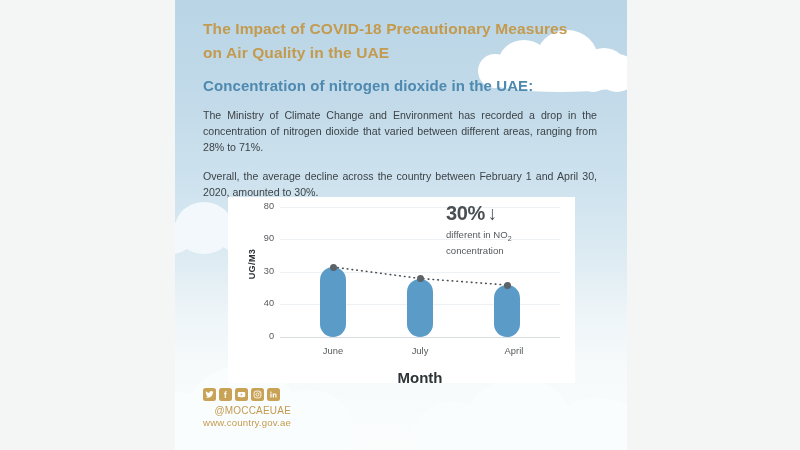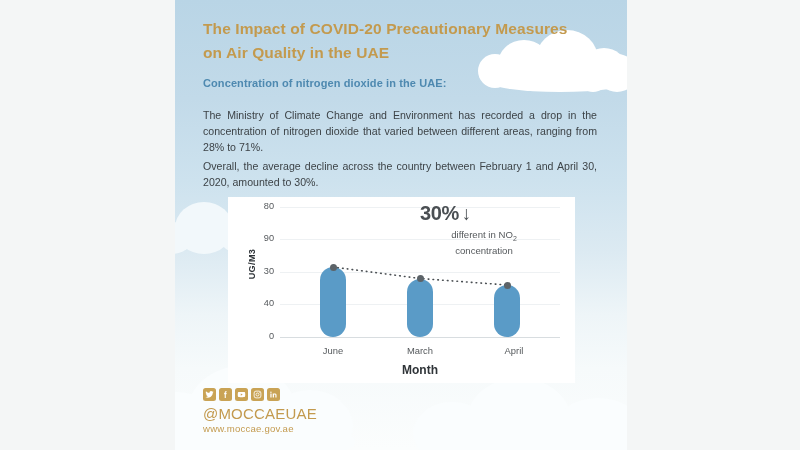--- a/index.html
+++ b/index.html
@@ -112,36 +112,36 @@
     line-height: 1.55;
     letter-spacing: 0.1px;
   }
 
   #subtitle {
     position: absolute;
     left: 28px;
     top: 77px;
     width: 380px;
     color: #4e89b0;
-    font-size: 11px;
+    font-size: 15px;
     font-weight: bold;
     letter-spacing: 0.1px;
   }
 
   .body-para {
     position: absolute;
     left: 28px;
     width: 394px;
     color: #3d4347;
     font-size: 10.6px;
     line-height: 1.5;
     text-align: justify;
   }
   #para-1 { top: 108px; }
-  #para-2 { top: 159px; }
+  #para-2 { top: 169px; }
 
   
   #chart-panel {
     position: absolute;
     left: 53px;
     top: 197px;
     width: 347px;
     height: 186px;
     background: #ffffff;
     z-index: 15;
@@ -216,35 +216,34 @@
     top: 148px;
     width: 80px;
     text-align: center;
     color: #55595c;
     font-size: 9.4px;
   }
 
   #x-axis-title {
     position: absolute;
     left: 52px;
-    top: 166px;
+    top: 172px;
     width: 280px;
     text-align: center;
     color: #2f3438;
-    font-size: 12px;
+    font-size: 15px;
     font-weight: bold;
   }
 
   
   #callout {
     position: absolute;
-    left: 192px;
+    left: 218px;
     top: 6px;
     width: 128px;
-    text-align: center;
   }
   #callout-headline {
     color: #4a4f53;
     font-size: 20px;
     font-weight: bold;
     letter-spacing: -0.4px;
     line-height: 1;
     display: flex;
     align-items: center;
     gap: 3px;
@@ -280,21 +279,21 @@
     border-radius: 2.5px;
     background: #c9a355;
     display: flex;
     align-items: center;
     justify-content: center;
   }
   .social-icon svg { display: block; }
   #handle {
     margin-top: 4px;
     color: #c39a4e;
-    font-size: 15px;
+    font-size: 10px;
     letter-spacing: 0.2px;
     text-align: right;
   }
   #website {
     margin-top: 1px;
     color: #c39a4e;
     font-size: 9.6px;
     letter-spacing: 0.2px;
   }
 </style>
@@ -330,21 +329,21 @@
     </div>
     <div class="cloud softer" id="cloud-bottom-right">
       <i class="c1"></i>
         <i class="c2"></i>
         <i class="c3"></i>
         <i class="c4"></i>
     </div>
 
     <div id="content">
 
-      <div id="title">The Impact of COVID-20 Precautionary Measures on Air Quality in the UAE</div>
+      <div id="title">The Impact of COVID-18 Precautionary Measures on Air Quality in the UAE</div>
 
       <div id="subtitle">Concentration of nitrogen dioxide in the UAE:</div>
 
       <div class="body-para" id="para-1">The Ministry of Climate Change and Environment has recorded a drop in the concentration of nitrogen dioxide that varied between different areas, ranging from 28% to 71%.</div>
 
       <div class="body-para" id="para-2">Overall, the average decline across the country between February 1 and April 30, 2020, amounted to 30%.</div>
 
     </div>
 
     <div id="chart-panel">
@@ -370,21 +369,21 @@
 
         <svg id="trend-svg" viewBox="0 0 347 186">
           <polyline points="105,70 192,81.5 279,88" fill="none" stroke="#4a4f53" stroke-width="1.6" stroke-linecap="round" stroke-dasharray="0.6 4.2"></polyline>
         </svg>
 
         <div class="marker" style="left:101.5px; top:66.5px;"></div>
         <div class="marker" style="left:188.5px; top:78px;"></div>
         <div class="marker" style="left:275.5px; top:84.5px;"></div>
 
         <div class="x-tick" style="left:65px;">June</div>
-        <div class="x-tick" style="left:152px;">March</div>
+        <div class="x-tick" style="left:152px;">July</div>
         <div class="x-tick" style="left:246px;">April</div>
 
         <div id="x-axis-title">Month</div>
 
         <div id="callout">
           <div id="callout-headline">
             <span>30%</span>
             <span id="callout-arrow">↓</span>
           </div>
           <div id="callout-sub">
@@ -427,21 +426,21 @@
 
         <span class="social-icon">
           <svg width="9" height="9" viewBox="0 0 24 24" fill="#ffffff">
             <path d="M6.9 20H3.6V9.2h3.3V20zM5.2 7.8A1.9 1.9 0 1 1 5.2 4a1.9 1.9 0 0 1 0 3.8zM20.4 20H17v-5.3c0-1.3 0-2.9-1.8-2.9s-2 1.4-2 2.8V20H9.9V9.2h3.1v1.5h.1a3.4 3.4 0 0 1 3.1-1.7c3.3 0 3.9 2.2 3.9 5V20z"></path>
           </svg>
         </span>
 
       </div>
 
       <div id="handle">@MOCCAEUAE</div>
-      <div id="website">www.moccae.gov.ae</div>
+      <div id="website">www.country.gov.ae</div>
     </div>
 
   </div>
 
   <div class="letterbox left"></div>
   <div class="letterbox right"></div>
 
 </div>
 
 </body></html>

